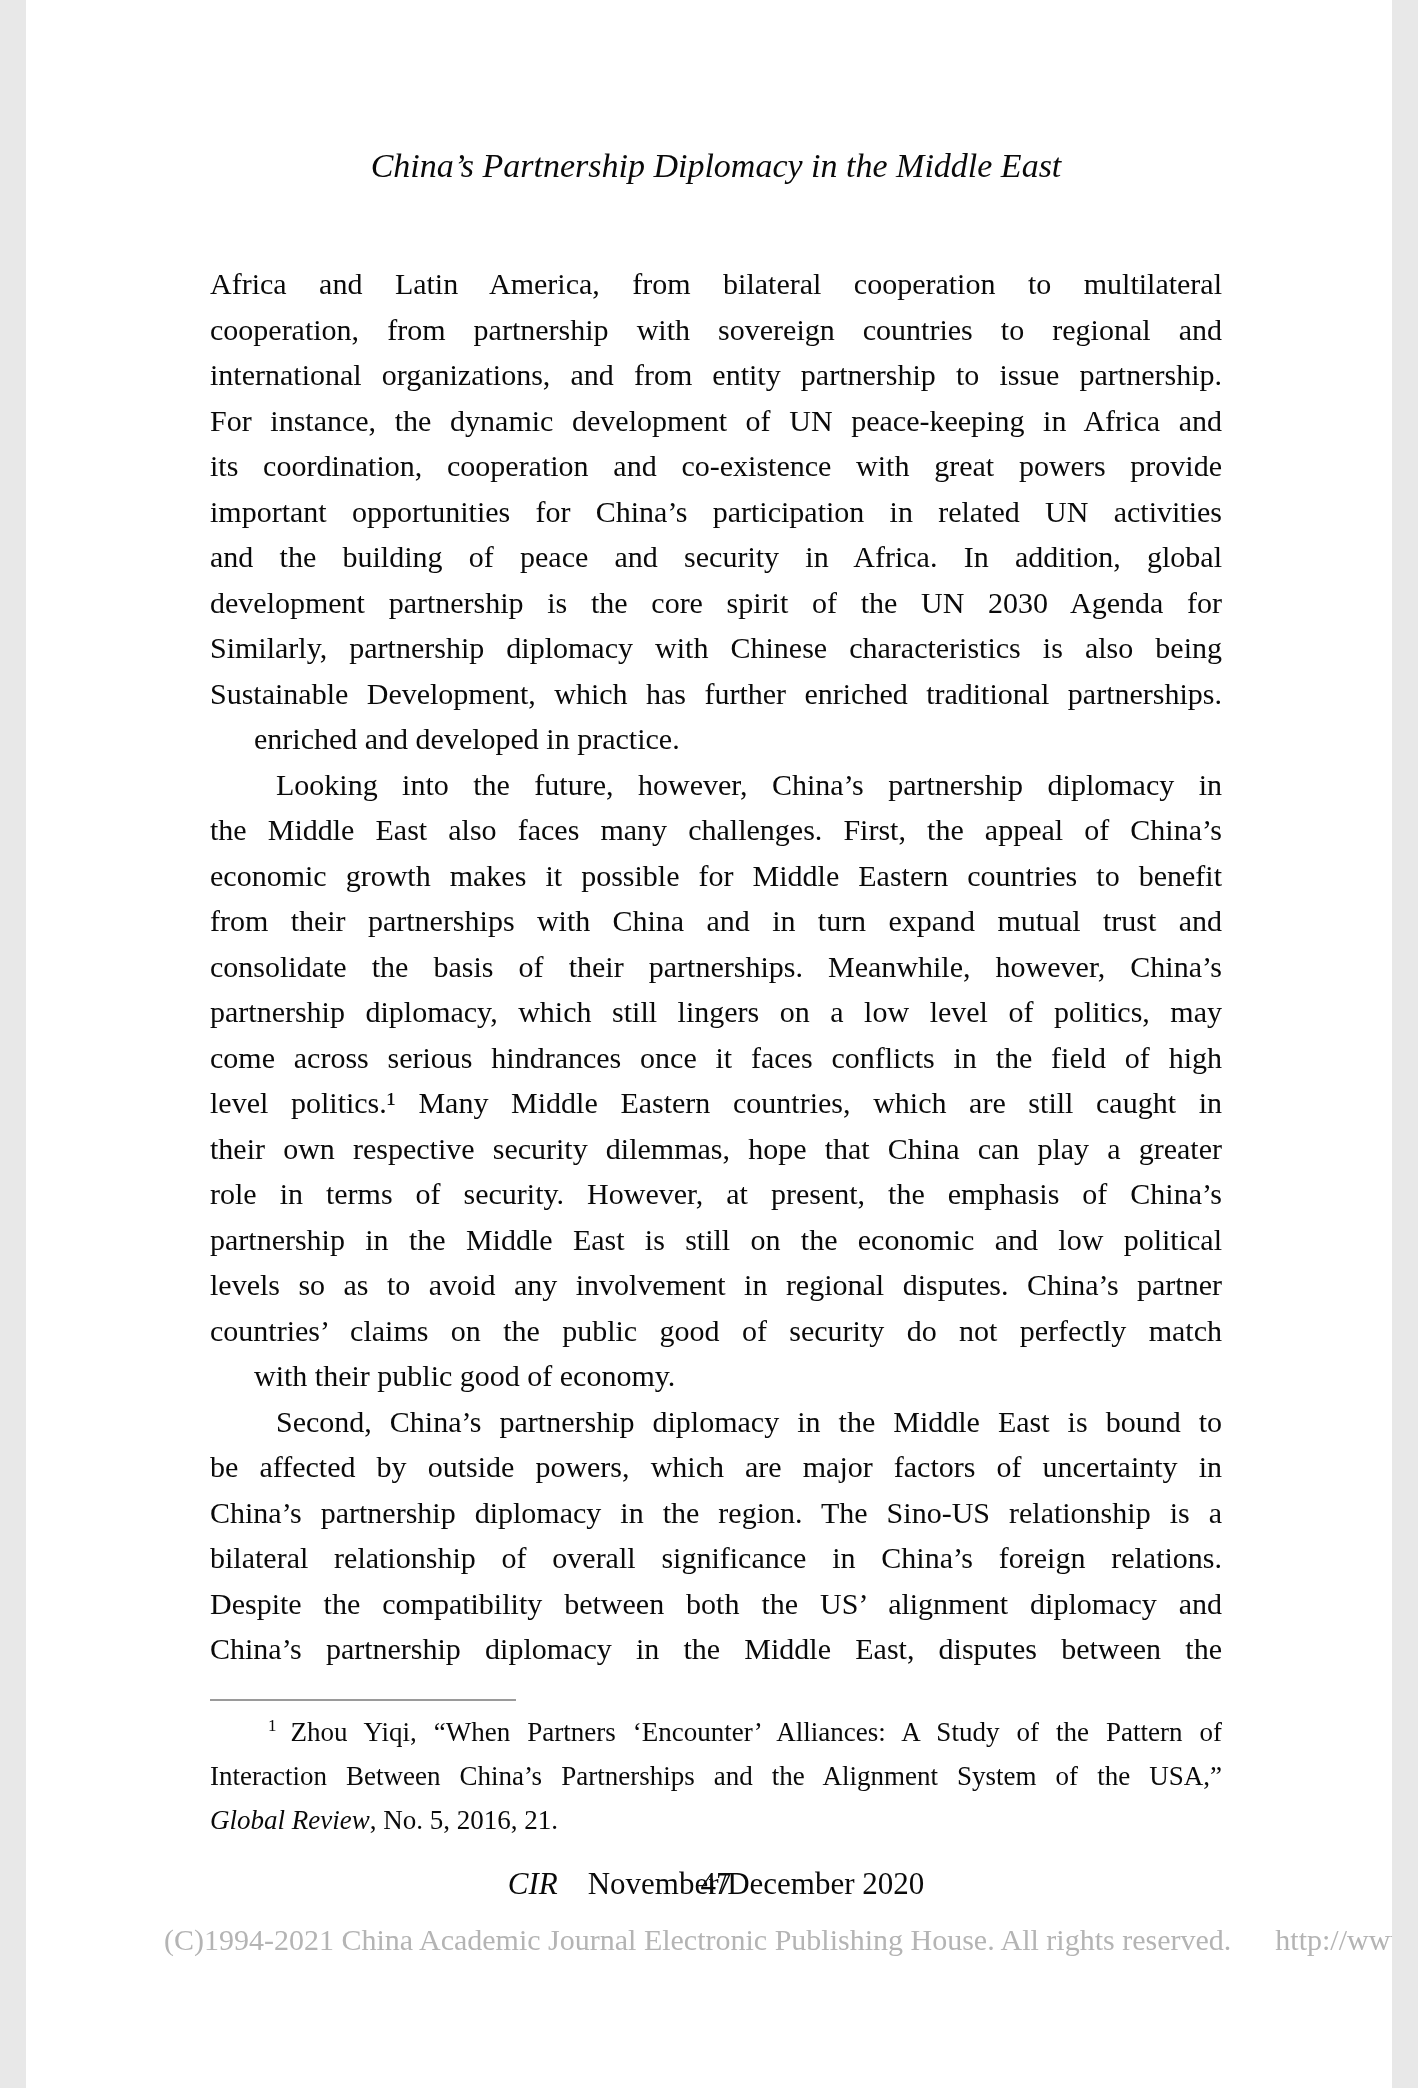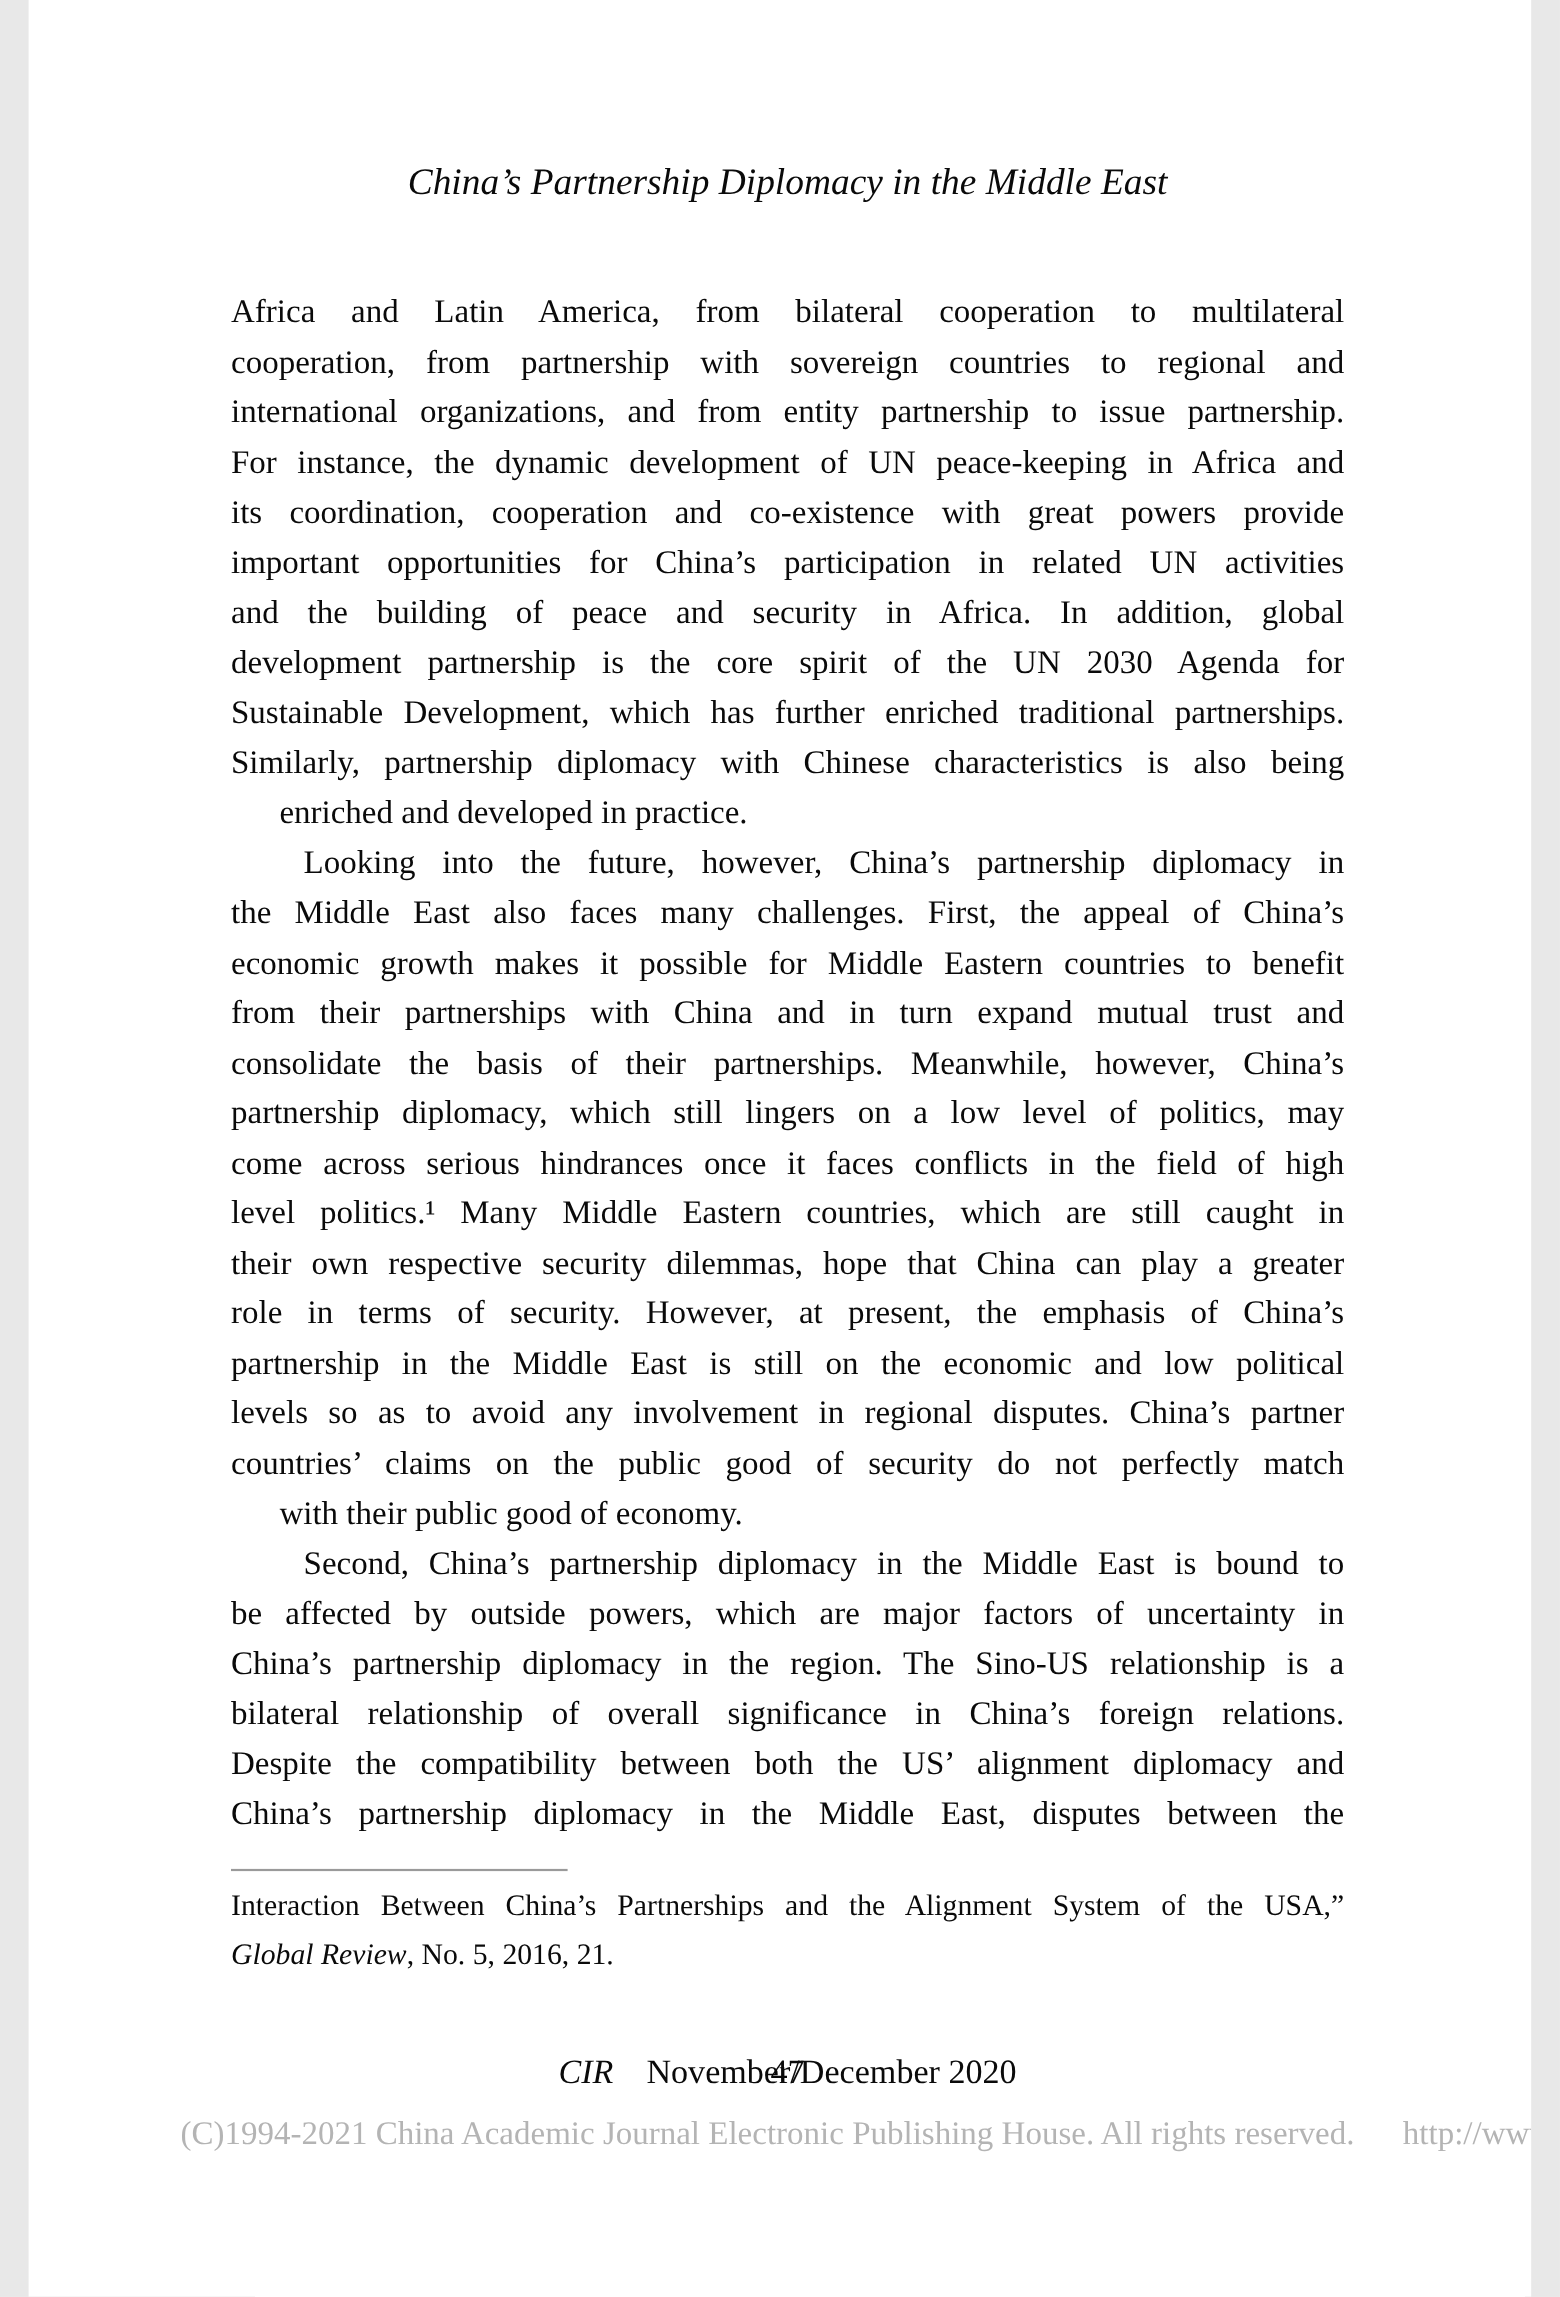--- a/index.html
+++ b/index.html
@@ -71,22 +71,22 @@
 
   <main class="body-block" id="body-block">
       <div class="line">Africa and Latin America, from bilateral cooperation to multilateral</div>
       <div class="line">cooperation, from partnership with sovereign countries to regional and</div>
       <div class="line">international organizations, and from entity partnership to issue partnership.</div>
       <div class="line">For instance, the dynamic development of UN peace-keeping in Africa and</div>
       <div class="line">its coordination, cooperation and co-existence with great powers provide</div>
       <div class="line">important opportunities for China’s participation in related UN activities</div>
       <div class="line">and the building of peace and security in Africa. In addition, global</div>
       <div class="line">development partnership is the core spirit of the UN 2030 Agenda for</div>
+      <div class="line">Similarly, partnership diplomacy with Chinese characteristics is also being</div>
       <div class="line">Sustainable Development, which has further enriched traditional partnerships.</div>
-      <div class="line">Similarly, partnership diplomacy with Chinese characteristics is also being</div>
       <div class="line last">enriched and developed in practice.</div>
       <div class="line indent">Looking into the future, however, China’s partnership diplomacy in</div>
       <div class="line">the Middle East also faces many challenges. First, the appeal of China’s</div>
       <div class="line">economic growth makes it possible for Middle Eastern countries to benefit</div>
       <div class="line">from their partnerships with China and in turn expand mutual trust and</div>
       <div class="line">consolidate the basis of their partnerships. Meanwhile, however, China’s</div>
       <div class="line">partnership diplomacy, which still lingers on a low level of politics, may</div>
       <div class="line">come across serious hindrances once it faces conflicts in the field of high</div>
       <div class="line">level politics.¹ Many Middle Eastern countries, which are still caught in</div>
       <div class="line">their own respective security dilemmas, hope that China can play a greater</div>
@@ -99,20 +99,23 @@
       <div class="line">be affected by outside powers, which are major factors of uncertainty in</div>
       <div class="line">China’s partnership diplomacy in the region. The Sino-US relationship is a</div>
       <div class="line">bilateral relationship of overall significance in China’s foreign relations.</div>
       <div class="line">Despite the compatibility between both the US’ alignment diplomacy and</div>
       <div class="line">China’s partnership diplomacy in the Middle East, disputes between the</div>
     </main>
 
   <div class="fn-rule"></div>
 
   <div class="footnote">
+    <div class="fn-line fn-first">
+      <sup>1</sup><span>Zhou Yiqi, “When Partners ‘Encounter’ Alliances: A Study of the Pattern of</span>
+    </div>
     <div class="fn-line">Interaction Between China’s Partnerships and the Alignment System of the USA,”</div>
     <div class="fn-line fn-last">
       <span class="fn-journal">Global Review</span><span>, No. 5, 2016, 21.</span>
     </div>
   </div>
 
   <div class="footer-line">
     <span class="cir">CIR</span><span>November/December 2020</span>
   </div>
 

